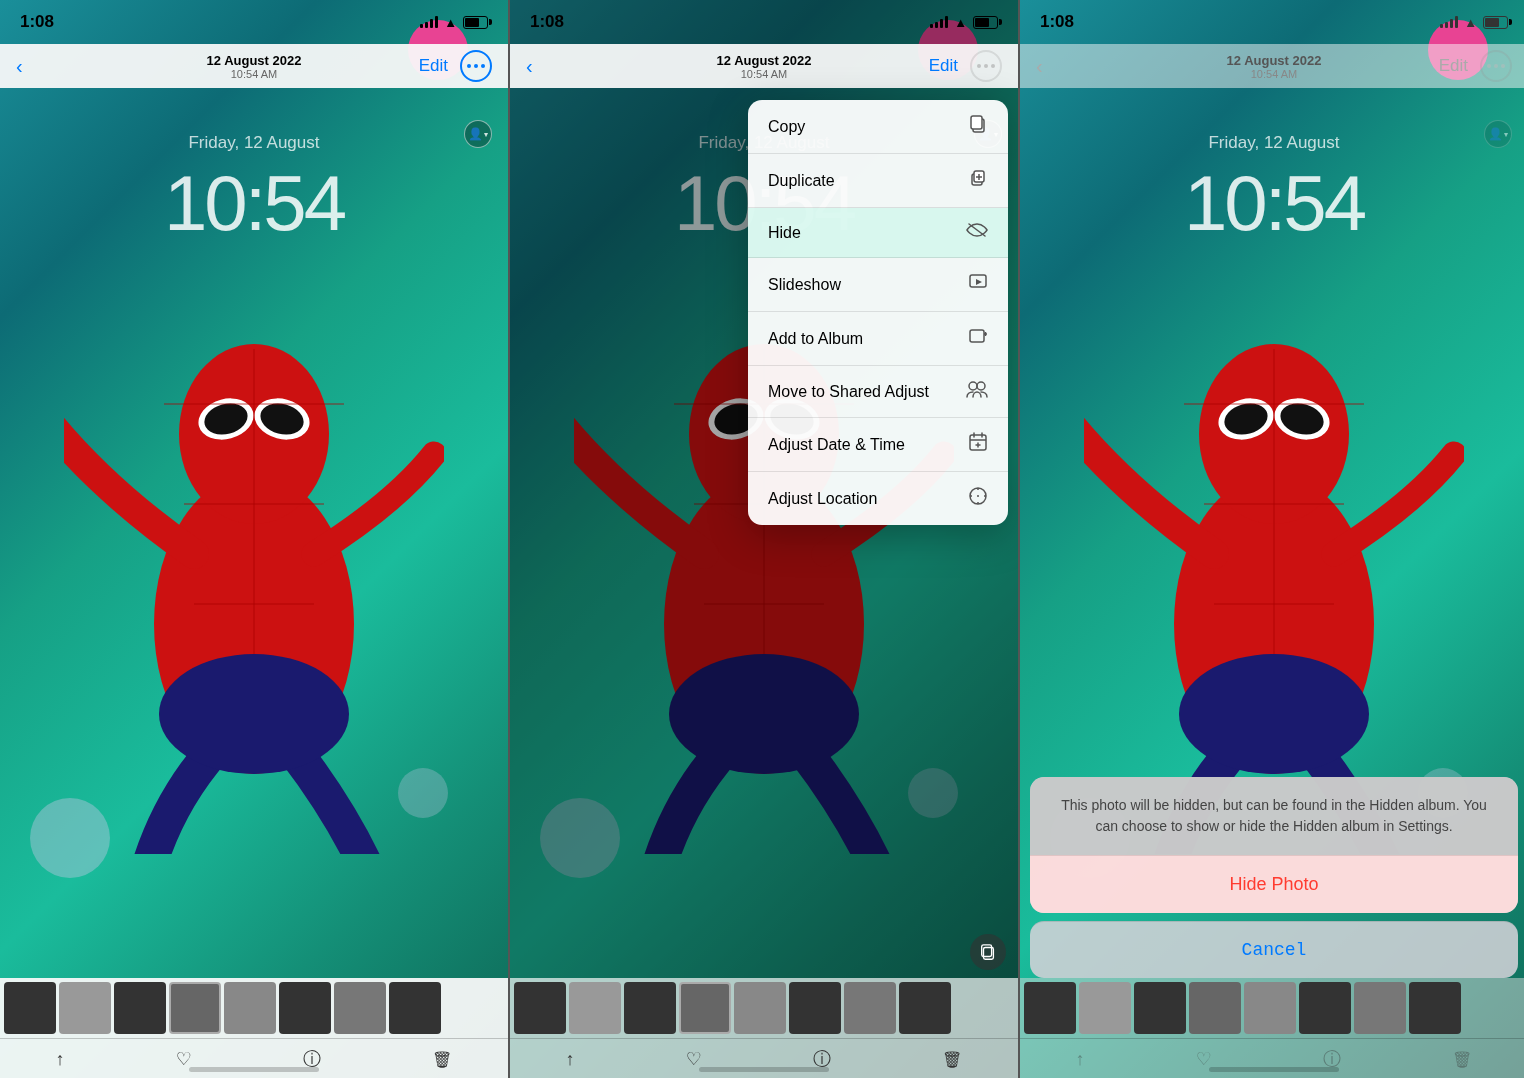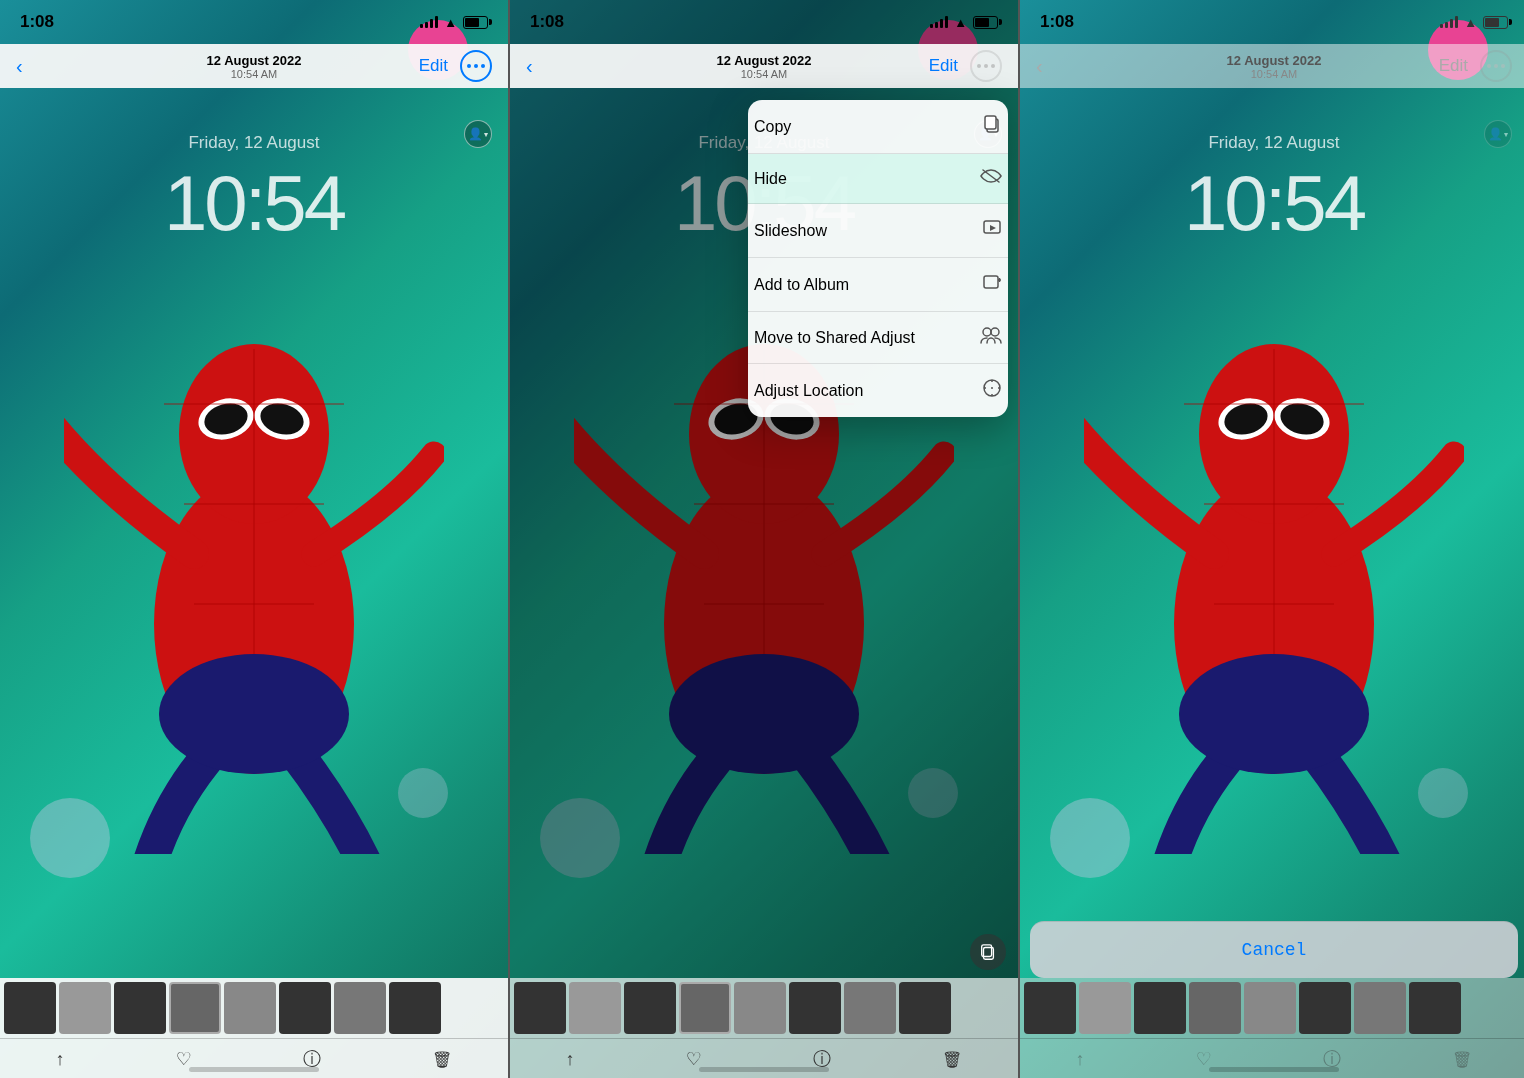--- a/index.html
+++ b/index.html
@@ -233,21 +233,21 @@
       border-radius: 14px;
       z-index: 20;
       overflow: hidden;
       box-shadow: 0 10px 40px rgba(0,0,0,0.3);
     }
 
     .menu-item {
       display: flex;
       align-items: center;
       justify-content: space-between;
-      padding: 14px 6px;
+      padding: 14px 20px;
       border-bottom: 0.5px solid rgba(0,0,0,0.1);
       cursor: pointer;
     }
 
     .menu-item:last-child {
       border-bottom: none;
       text-align: right;
     }
 
     .menu-item.hide-item {
@@ -601,20 +601,31 @@
   <div class="context-menu">
     <div class="menu-item">
       <span class="menu-item-label">Copy</span>
       <span class="menu-item-icon">
         <svg width="20" height="20" viewBox="0 0 20 20" fill="none">
           <rect x="5" y="5" width="11" height="13" rx="2" stroke="#555" stroke-width="1.5"></rect>
           <rect x="3" y="2" width="11" height="13" rx="2" stroke="#555" stroke-width="1.5" fill="white"></rect>
         </svg>
       </span>
     </div>
+    <div class="menu-item">
+      <span class="menu-item-label">Duplicate</span>
+      <span class="menu-item-icon">
+        <svg width="20" height="20" viewBox="0 0 20 20" fill="none">
+          <rect x="4" y="6" width="10" height="11" rx="2" stroke="#555" stroke-width="1.5"></rect>
+          <rect x="6" y="3" width="10" height="11" rx="2" stroke="#555" stroke-width="1.5" fill="white"></rect>
+          <line x1="11" y1="6" x2="11" y2="12" stroke="#555" stroke-width="1.5"></line>
+          <line x1="8" y1="9" x2="14" y2="9" stroke="#555" stroke-width="1.5"></line>
+        </svg>
+      </span>
+    </div>
     <div class="menu-item hide-item">
       <span class="menu-item-label" style="font-weight:500;">Hide</span>
       <span class="menu-item-icon">
         <svg width="22" height="16" viewBox="0 0 22 16" fill="none">
           <path d="M1 8C1 8 4.5 2 11 2C17.5 2 21 8 21 8C21 8 17.5 14 11 14C4.5 14 1 8 1 8Z" stroke="#555" stroke-width="1.5"></path>
           <line x1="3" y1="2" x2="19" y2="14" stroke="#555" stroke-width="1.5" stroke-linecap="round"></line>
         </svg>
       </span>
     </div>
     <div class="menu-item">
@@ -638,20 +649,33 @@
     </div>
     <div class="menu-item">
       <span class="menu-item-label">Move to Shared Adjust</span>
       <span class="menu-item-icon">
         <svg width="22" height="18" viewBox="0 0 22 18" fill="none">
           <circle cx="7" cy="6" r="4" stroke="#555" stroke-width="1.5"></circle>
           <circle cx="15" cy="6" r="4" stroke="#555" stroke-width="1.5"></circle>
           <path d="M1 17C1 14 3.5 12 7 12" stroke="#555" stroke-width="1.5" stroke-linecap="round"></path>
           <path d="M21 17C21 14 18.5 12 15 12" stroke="#555" stroke-width="1.5" stroke-linecap="round"></path>
           <path d="M7 17C7 14 9 12 11 12C13 12 15 14 15 17" stroke="#555" stroke-width="1.5" stroke-linecap="round"></path>
+        </svg>
+      </span>
+    </div>
+    <div class="menu-item">
+      <span class="menu-item-label">Adjust Date &amp; Time</span>
+      <span class="menu-item-icon">
+        <svg width="20" height="20" viewBox="0 0 20 20" fill="none">
+          <rect x="2" y="3" width="16" height="15" rx="2" stroke="#555" stroke-width="1.5"></rect>
+          <line x1="6" y1="1" x2="6" y2="5" stroke="#555" stroke-width="1.5" stroke-linecap="round"></line>
+          <line x1="14" y1="1" x2="14" y2="5" stroke="#555" stroke-width="1.5" stroke-linecap="round"></line>
+          <line x1="2" y1="8" x2="18" y2="8" stroke="#555" stroke-width="1.5"></line>
+          <line x1="10" y1="11" x2="10" y2="15" stroke="#555" stroke-width="1.5" stroke-linecap="round"></line>
+          <line x1="8" y1="13" x2="12" y2="13" stroke="#555" stroke-width="1.5" stroke-linecap="round"></line>
         </svg>
       </span>
     </div>
     <div class="menu-item">
       <span class="menu-item-label">Adjust Location</span>
       <span class="menu-item-icon">
         <svg width="20" height="20" viewBox="0 0 20 20" fill="none">
           <circle cx="10" cy="10" r="8" stroke="#555" stroke-width="1.5"></circle>
           <circle cx="10" cy="10" r="1" fill="#555"></circle>
           <line x1="10" y1="2" x2="10" y2="4" stroke="#555" stroke-width="1.5"></line>
@@ -786,17 +810,21 @@
     </div>
     <div class="action-bar" style="background:rgba(220,220,220,0.5);">
       <span class="action-icon share-icon" style="opacity:0.4;"></span>
       <span class="action-icon heart-icon" style="opacity:0.4;"></span>
       <span class="action-icon info-icon" style="opacity:0.4;"></span>
       <span class="action-icon trash-icon" style="opacity:0.4;"></span>
     </div>
   </div>
 
   <div class="confirmation-dialog">
+    <div style="background:rgba(210,210,215,0.88); border-radius:14px; overflow:hidden; margin-bottom:8px;">
+      <div class="dialog-message">This photo will be hidden, but can be found in the Hidden album. You can choose to show or hide the Hidden album in Settings.</div>
+      <div class="dialog-hide-btn">Hide Photo</div>
+    </div>
     <div class="dialog-cancel-btn" style="background:rgba(210,210,215,0.88); border-radius:14px;font-family:Liberation Mono, monospace;">Cancel</div>
   </div>
 
   <div class="home-indicator"></div>
 </div>
 
 </body></html>

